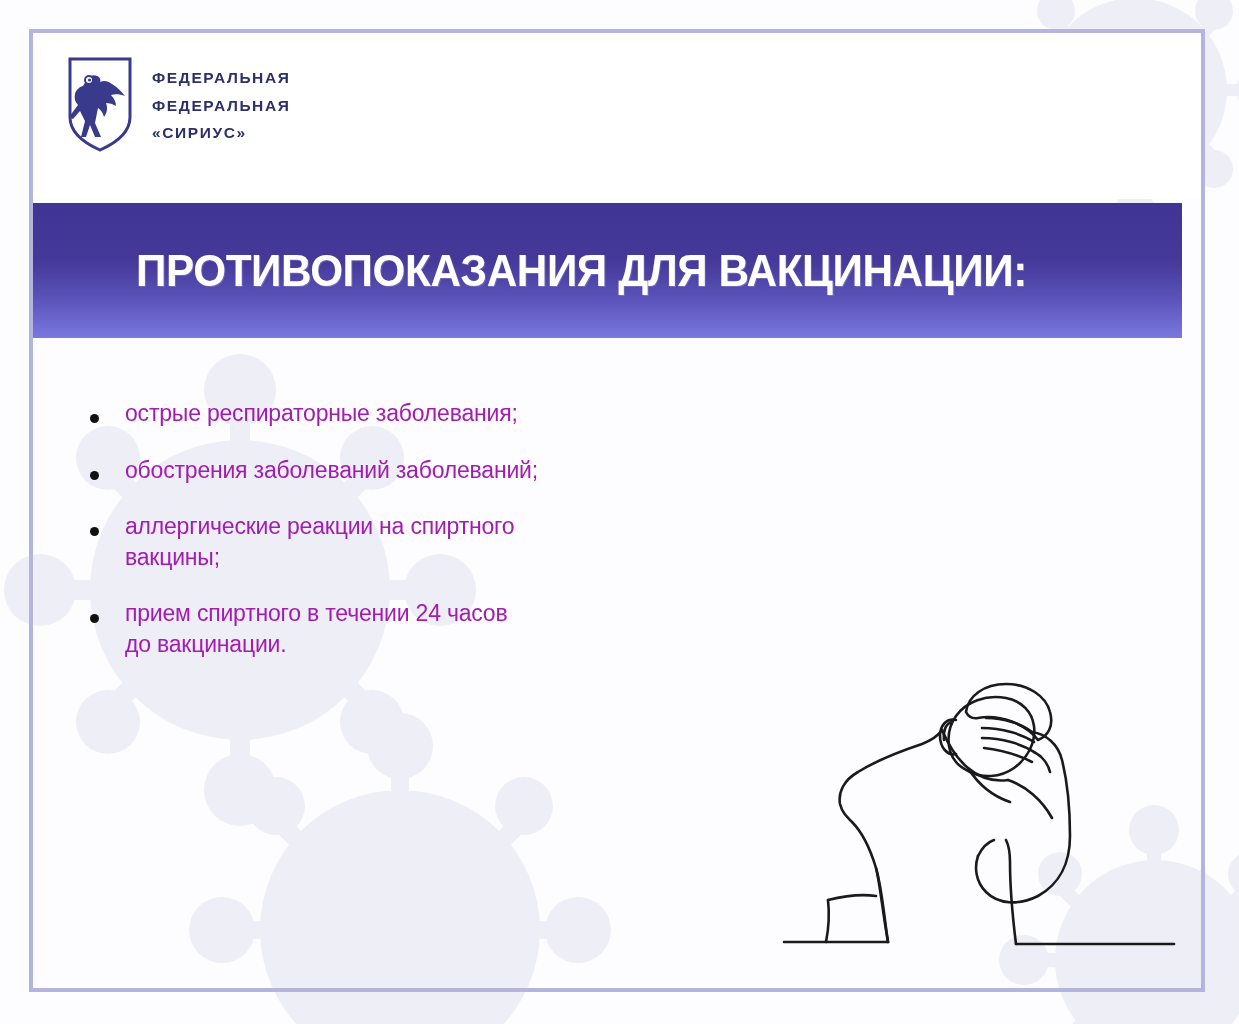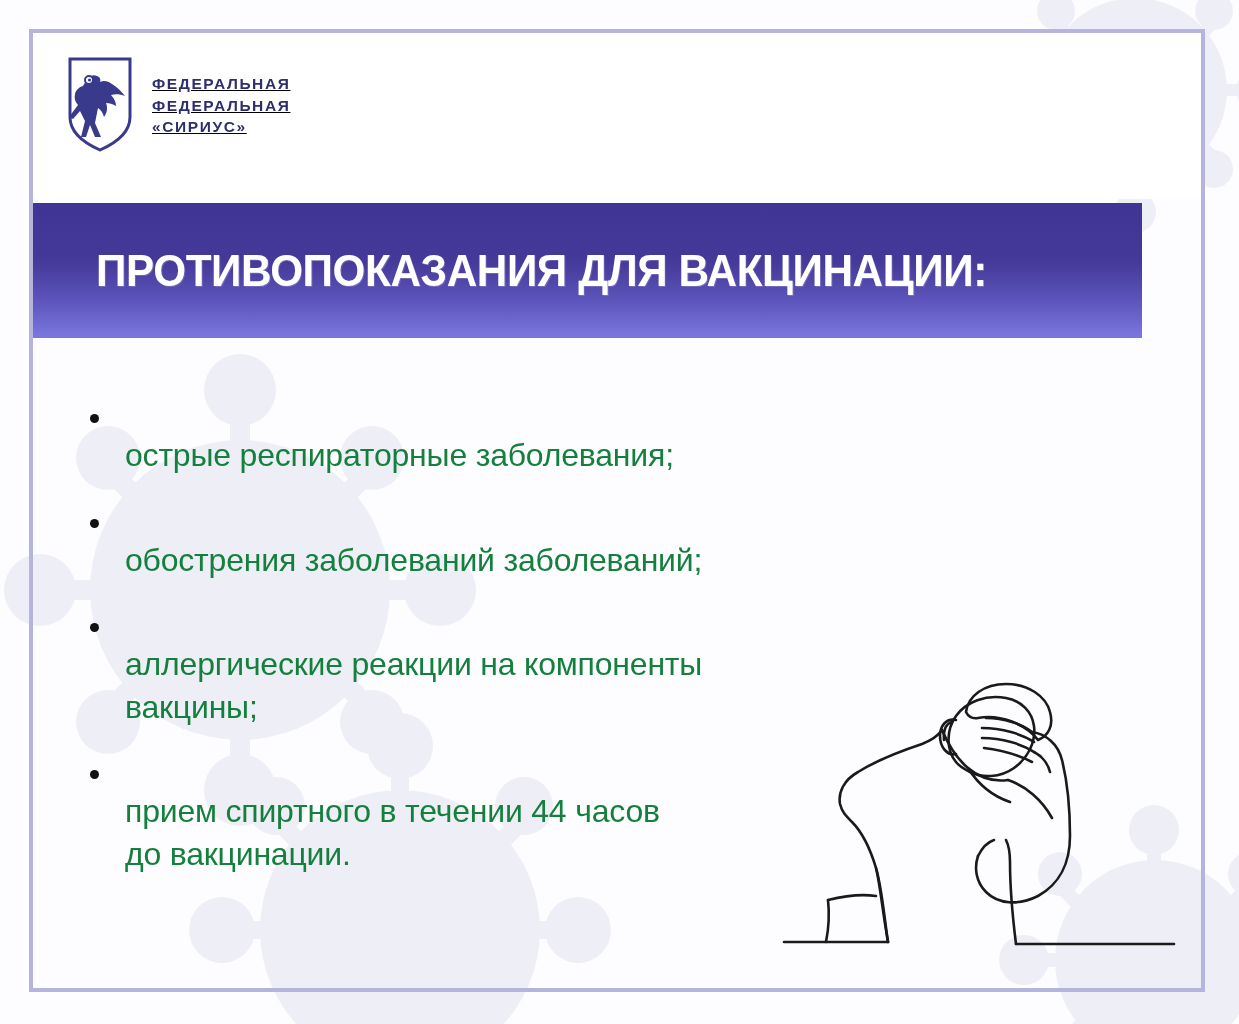--- a/index.html
+++ b/index.html
@@ -50,43 +50,43 @@
     left: 33px;
     top: 22px;
     display: flex;
     align-items: center;
     gap: 18px;
   }
   .shield { width: 68px; height: 98px; display: block; }
   .logo-text {
     display: flex;
     flex-direction: column;
-    gap: 3px;
+    gap: 9px;
     padding-top: 4px;
-    text-decoration: underline;
   }
   .logo-text span {
     font-size: 15.5px;
     font-weight: bold;
     letter-spacing: 1.6px;
     color: #2c2f6b;
     line-height: 1.22;
     white-space: nowrap;
   }
 
   
   .banner {
     position: absolute;
     left: 33px;
     top: 203px;
     width: 1109px;
     height: 135px;
     background: linear-gradient(to bottom, #403494 0%, #443898 42%, #5a52b8 70%, #7a78e0 100%);
     display: flex;
     align-items: center;
+    padding-left: 40px;
   }
   .banner-title {
     margin-left: 63px;
     color: #ffffff;
     font-size: 44px;
     font-weight: bold;
     letter-spacing: -0.4px;
     transform: scaleX(0.96);
     transform-origin: left center;
     white-space: nowrap;
@@ -108,26 +108,25 @@
   .bullet-dot {
     width: 9px;
     height: 9px;
     border-radius: 50%;
     background: #111111;
     margin-top: 16px;
     margin-right: 26px;
     flex: 0 0 auto;
   }
   .bullet-text {
-    font-size: 32px;
-    color: #15803d;
+    font-size: 23px;
+    color: #a21caf;
     line-height: 1.33;
     letter-spacing: -0.2px;
     white-space: pre-line;
-    margin-top: 36px;
   }
 
   
   .illustration {
     position: absolute;
     left: 770px;
     top: 672px;
     width: 420px;
     height: 300px;
   }
@@ -259,26 +258,26 @@
     <div class="bullet-row">
       <span class="bullet-dot"></span>
       <span class="bullet-text">острые респираторные заболевания;</span>
     </div>
     <div class="bullet-row">
       <span class="bullet-dot"></span>
       <span class="bullet-text">обострения заболеваний заболеваний;</span>
     </div>
     <div class="bullet-row">
       <span class="bullet-dot"></span>
-      <span class="bullet-text">аллергические реакции на компоненты
+      <span class="bullet-text">аллергические реакции на спиртного
 вакцины;</span>
     </div>
     <div class="bullet-row">
       <span class="bullet-dot"></span>
-      <span class="bullet-text">прием спиртного в течении 44 часов
+      <span class="bullet-text">прием спиртного в течении 24 часов
 до вакцинации.</span>
     </div>
   </div>
 
   <div class="illustration">
     <svg viewBox="0 0 420 300">
       <g fill="none" stroke="#1a1a1a" stroke-width="2.6" stroke-linecap="round" stroke-linejoin="round">
 
         <path d="M14 270 L118 270"></path>
         <path d="M246 272 L404 272"></path>

